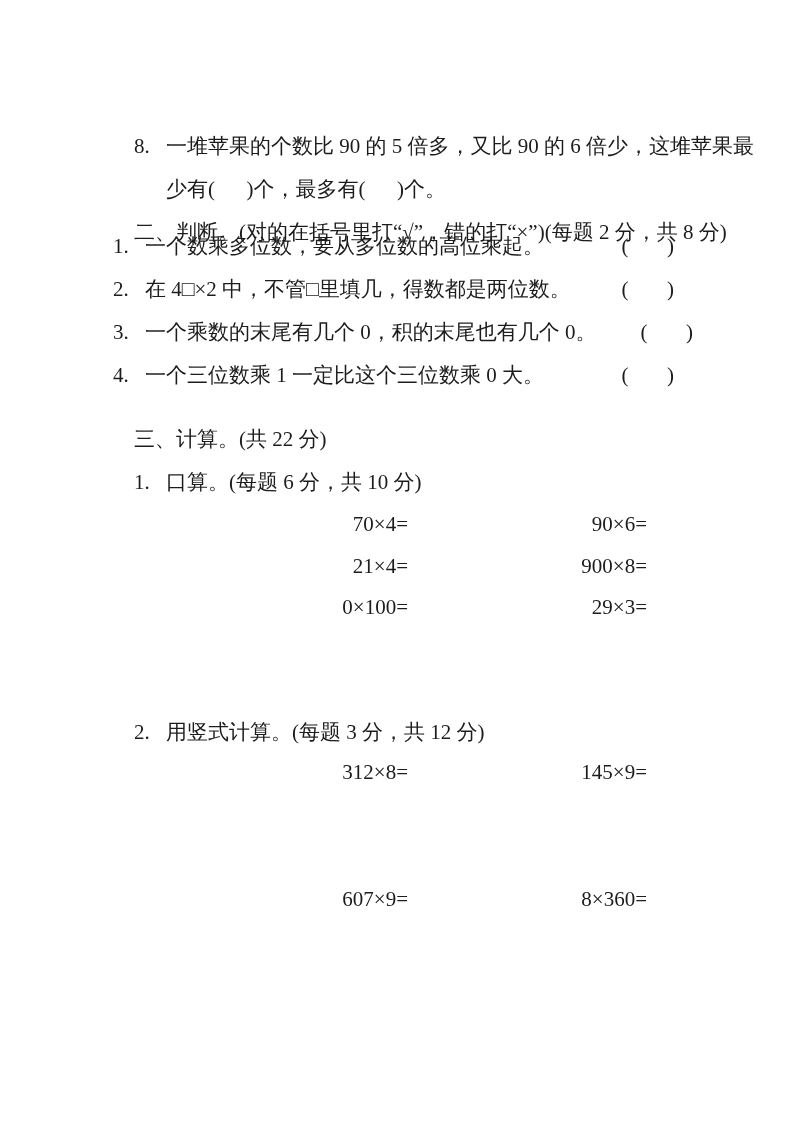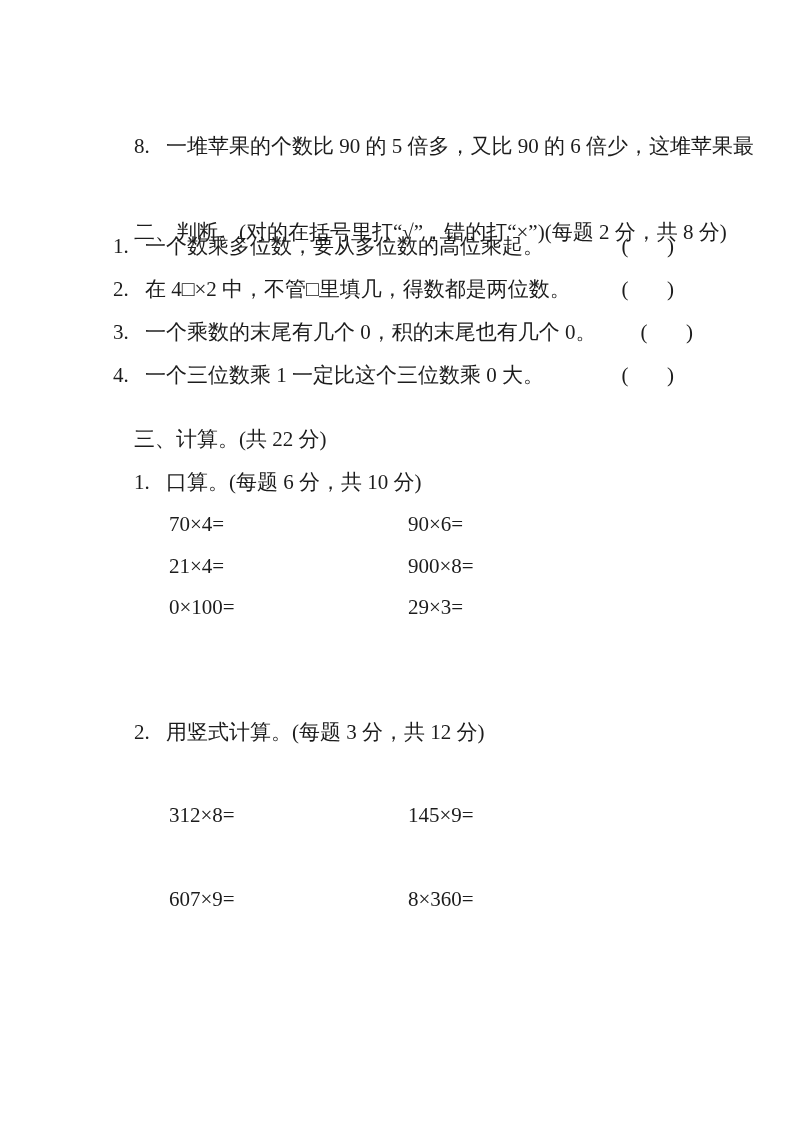--- a/index.html
+++ b/index.html
@@ -40,29 +40,33 @@
   .eq-row {
     position: absolute;
     left: 148px;
     white-space: pre;
     line-height: 28px;
   }
   .eq-cell {
     display: inline-block;
     width: 239px;
     white-space: pre;
+    text-align: right;
   }
 </style>
 </head>
 <body>
 
 <div class="page">
 
   <div class="line" style="top:104px">
     <span class="num">8.</span><span>一堆苹果的个数比 90 的 5 倍多，又比 90 的 6 倍少，这堆苹果最</span>
+  </div>
+  <div class="line indent" style="top:147px">
+    <span>少有(      )个，最多有(      )个。</span>
   </div>
 
   <div class="line" style="top:190px">
     <span>二、判断。(对的在括号里打“√”，错的打“×”)(每题 2 分，共 8 分)</span>
   </div>
 
   <div class="judge-row" style="top:232px">
     <span><span class="num">1.</span><span>一个数乘多位数，要从多位数的高位乘起。</span></span>
     <span class="bracket">(      )</span>
   </div>
@@ -97,20 +101,20 @@
     <span class="eq-cell">21×4=</span><span class="eq-cell">900×8=</span>
   </div>
   <div class="eq-row" style="top:565px">
     <span class="eq-cell">0×100=</span><span class="eq-cell">29×3=</span>
   </div>
 
   <div class="line" style="top:690px">
     <span class="num">2.</span><span>用竖式计算。(每题 3 分，共 12 分)</span>
   </div>
 
-  <div class="eq-row" style="top:773px">
+  <div class="eq-row" style="top:730px">
     <span class="eq-cell">312×8=</span><span class="eq-cell">145×9=</span>
   </div>
   <div class="eq-row" style="top:857px">
     <span class="eq-cell">607×9=</span><span class="eq-cell">8×360=</span>
   </div>
 
 </div>
 
 </body></html>

